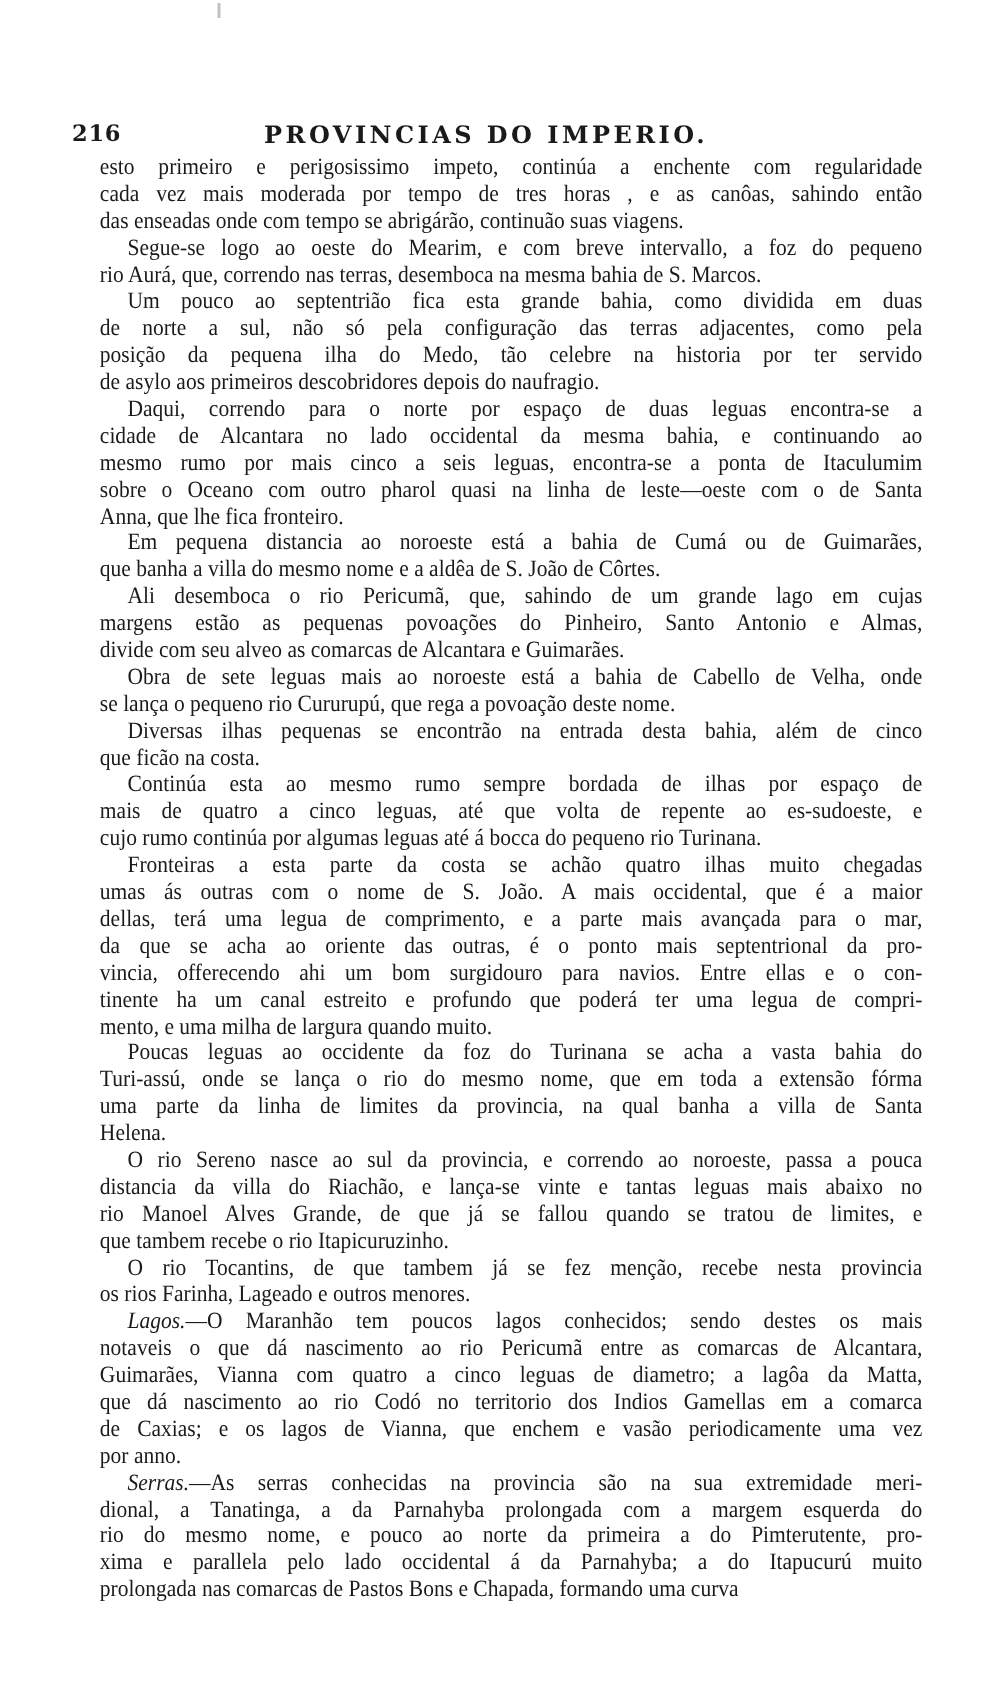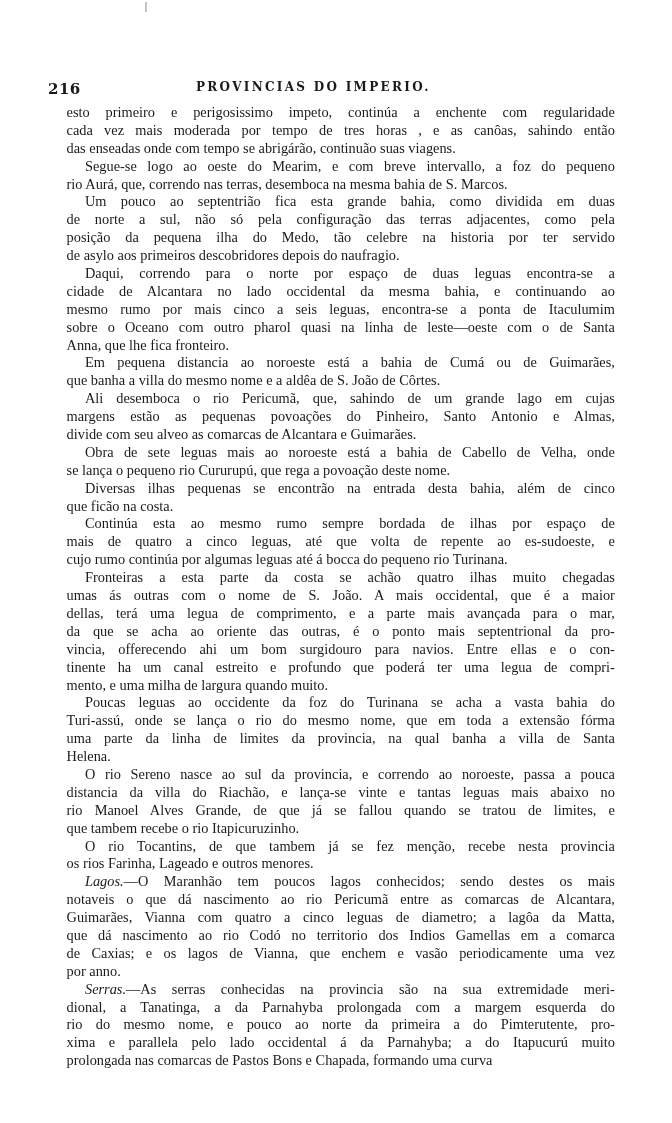--- a/index.html
+++ b/index.html
@@ -42,25 +42,25 @@
     position: absolute;
     left: 0;
     top: 0;
     font-family: "DejaVu Serif", serif;
     font-weight: bold;
     font-size: 15px;
     letter-spacing: 0.5px;
   }
   .running-title {
     position: absolute;
-    left: 148px;
+    left: 128px;
     top: 0;
     font-family: "DejaVu Serif", serif;
     font-weight: bold;
-    font-size: 12px;
+    font-size: 16px;
     letter-spacing: 2.3px;
   }
   .body-text {
     position: absolute;
     left: 50px;
     top: 103px;
     width: 565px;
     font-size: 15.6px;
     line-height: 17.9px;
     text-align: justify;

